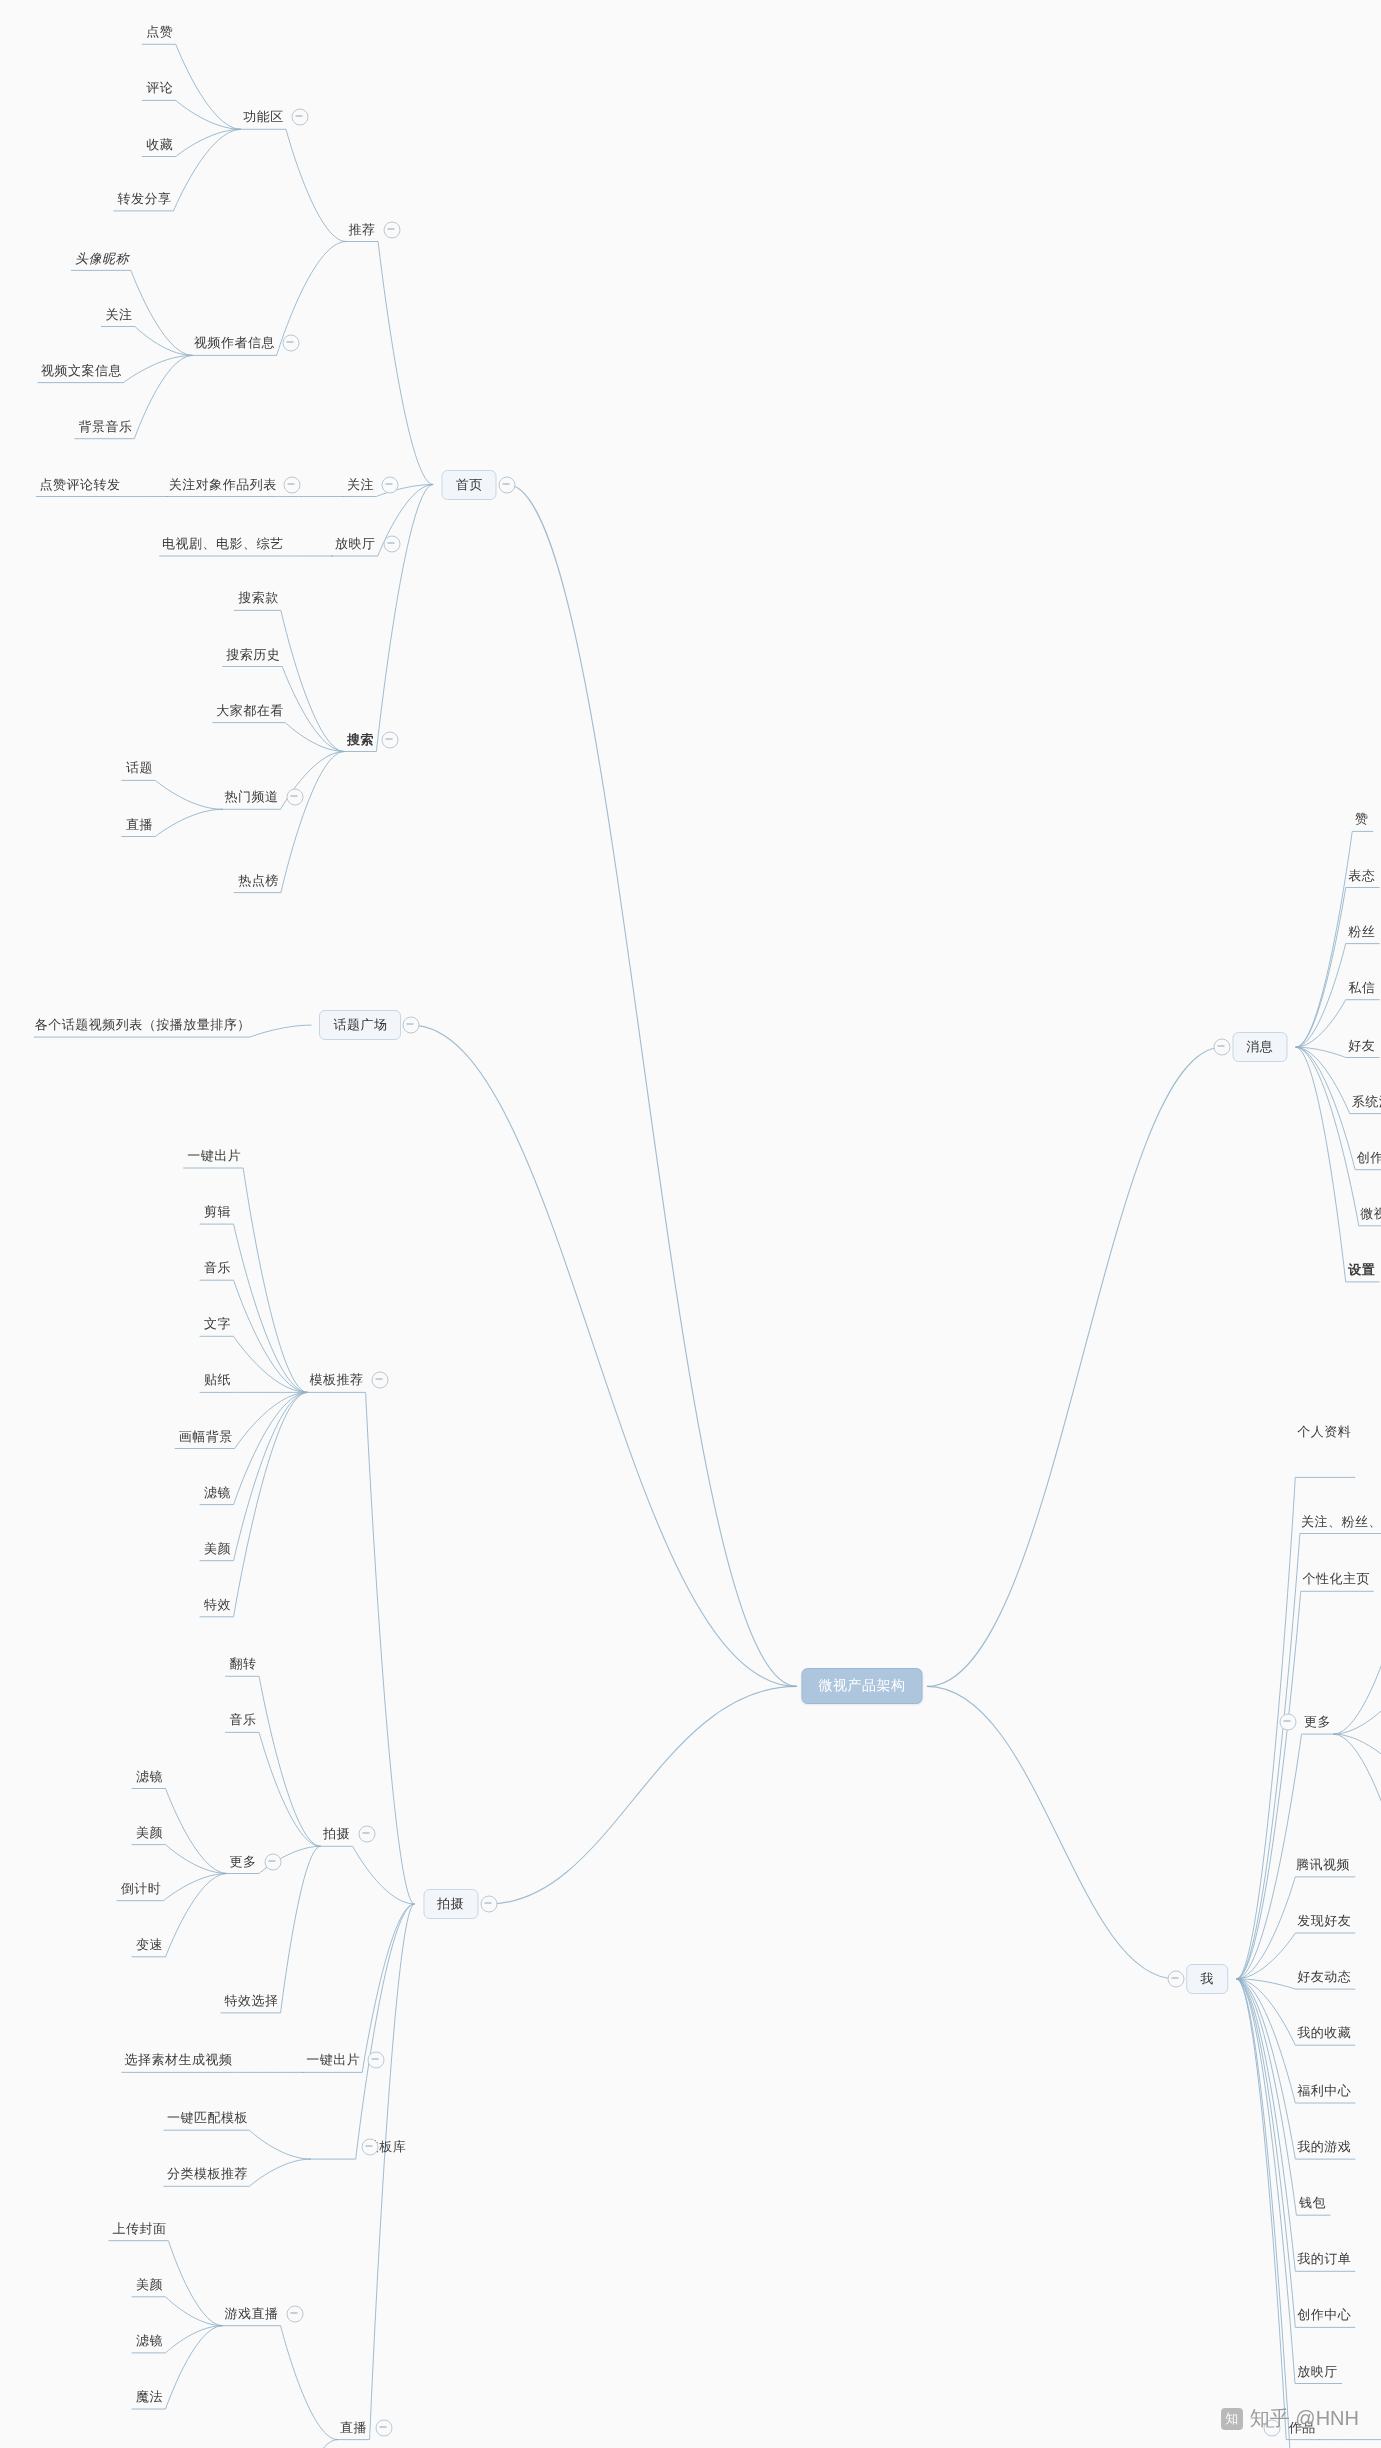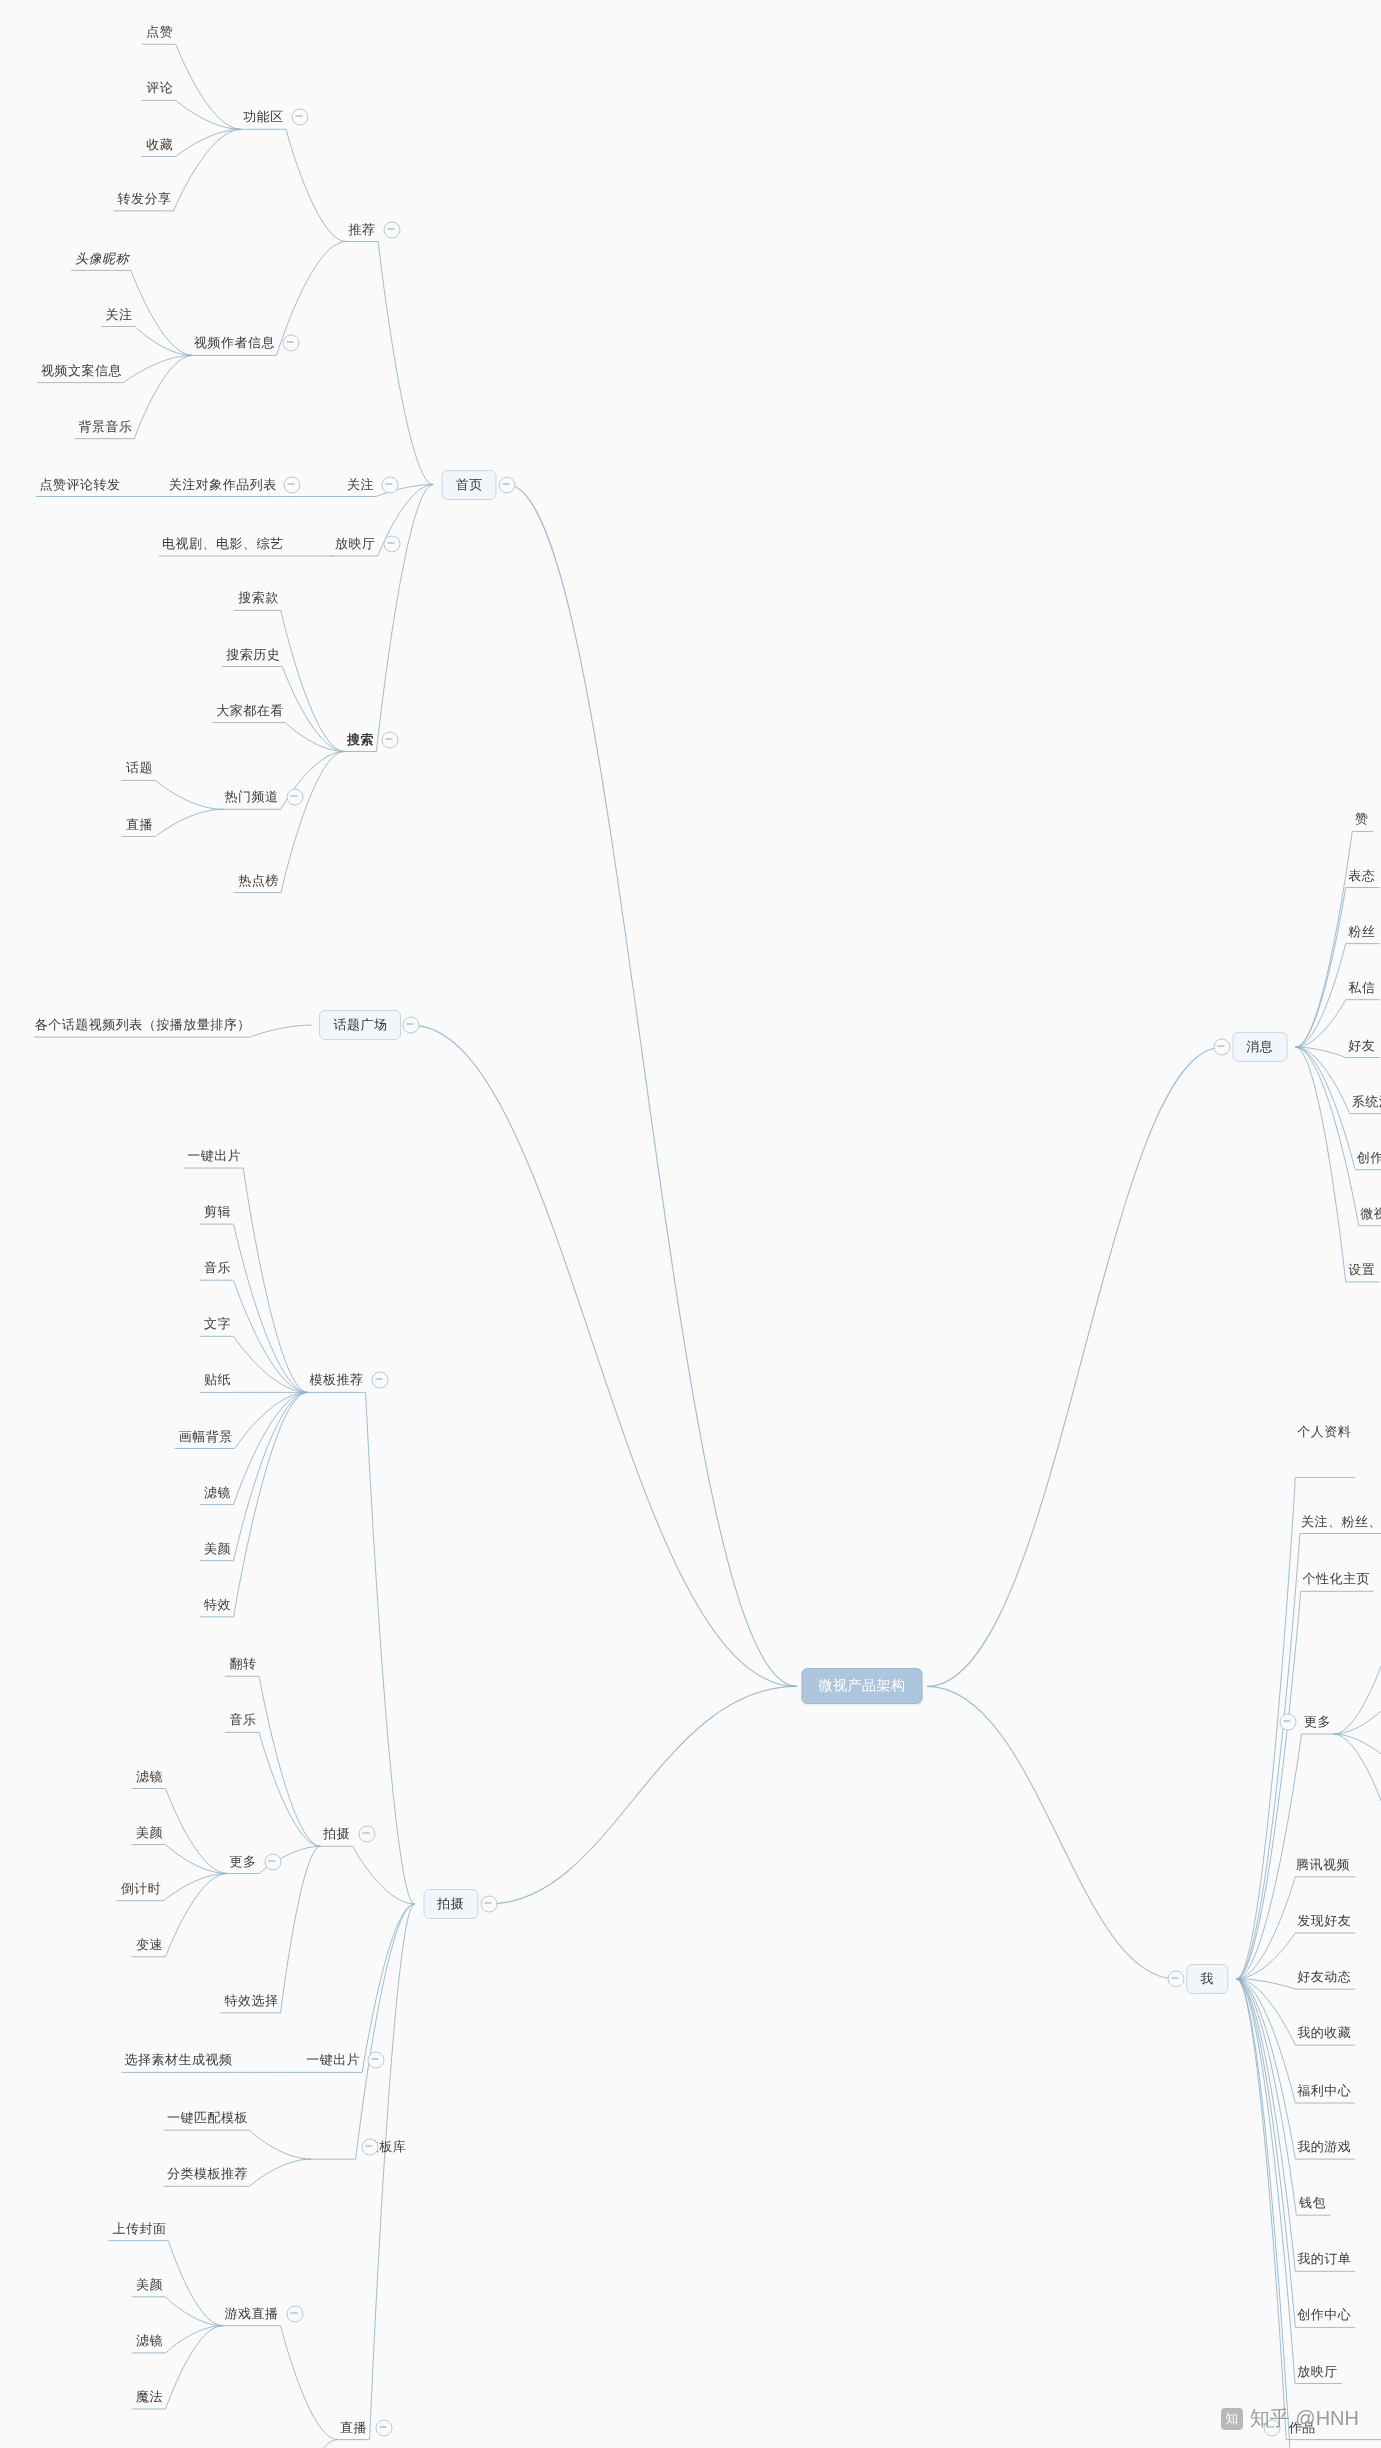--- a/index.html
+++ b/index.html
@@ -305,21 +305,21 @@
       <div class="node l1" style="left: 1259.7px; top: 1047.2px;">消息</div>
       <div class="toggle" style="left: 1221.7px; top: 1047.2px;"></div>
       <div class="node leaf" style="left: 1361.7px; top: 819.4px;">赞</div>
       <div class="node leaf" style="left: 1361.7px; top: 875.5px;">表态</div>
       <div class="node leaf" style="left: 1361.7px; top: 931.6px;">粉丝</div>
       <div class="node leaf" style="left: 1361.7px; top: 987.7px;">私信</div>
       <div class="node leaf" style="left: 1361.7px; top: 1045.5px;">好友</div>
       <div class="node leaf" style="left: 1378.7px; top: 1101.6px;">系统消息</div>
       <div class="node leaf" style="left: 1390.6px; top: 1157.7px;">创作者助手</div>
       <div class="node leaf" style="left: 1400.8px; top: 1213.8px;">微视官方助手</div>
-      <div class="node leaf" style="left: 1361.7px; top: 1269.9px;">设置</div>
+      <div class="node leaf" style="left: 1361.7px; top: 1269.9px; font-weight: bold;">设置</div>
       <div class="node l1" style="left: 1207px; top: 1978.8px;">我</div>
       <div class="toggle" style="left: 1175.5px; top: 1978.8px;"></div>
       <div class="node leaf" style="left: 1324.3px; top: 1432px;">个人资料</div>
       <div class="node leaf" style="left: 1354.9px; top: 1521.5px;">关注、粉丝、获赞</div>
       <div class="node leaf" style="left: 1336.2px; top: 1579.3px;">个性化主页</div>
       <div class="node leaf" style="left: 1317.5px; top: 1722.1px;">更多</div>
       <div class="toggle" style="left: 1287.5px; top: 1722.1px;"></div>
       <div class="node leaf" style="left: 1323px; top: 1864.9px;">腾讯视频</div>
       <div class="node leaf" style="left: 1324.3px; top: 1921px;">发现好友</div>
       <div class="node leaf" style="left: 1324.3px; top: 1977.1px;">好友动态</div>

